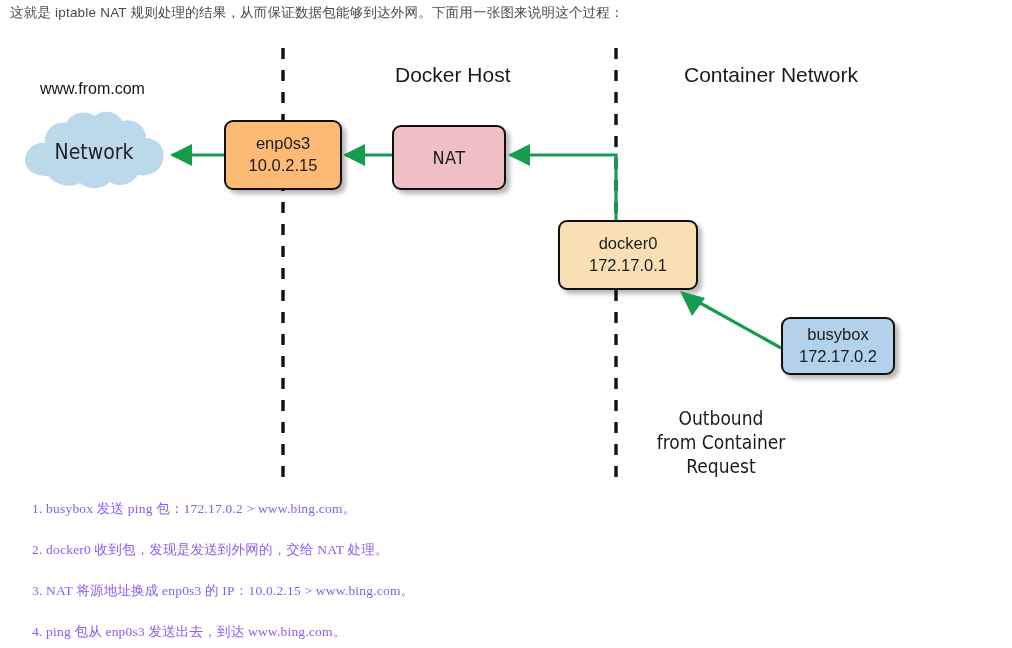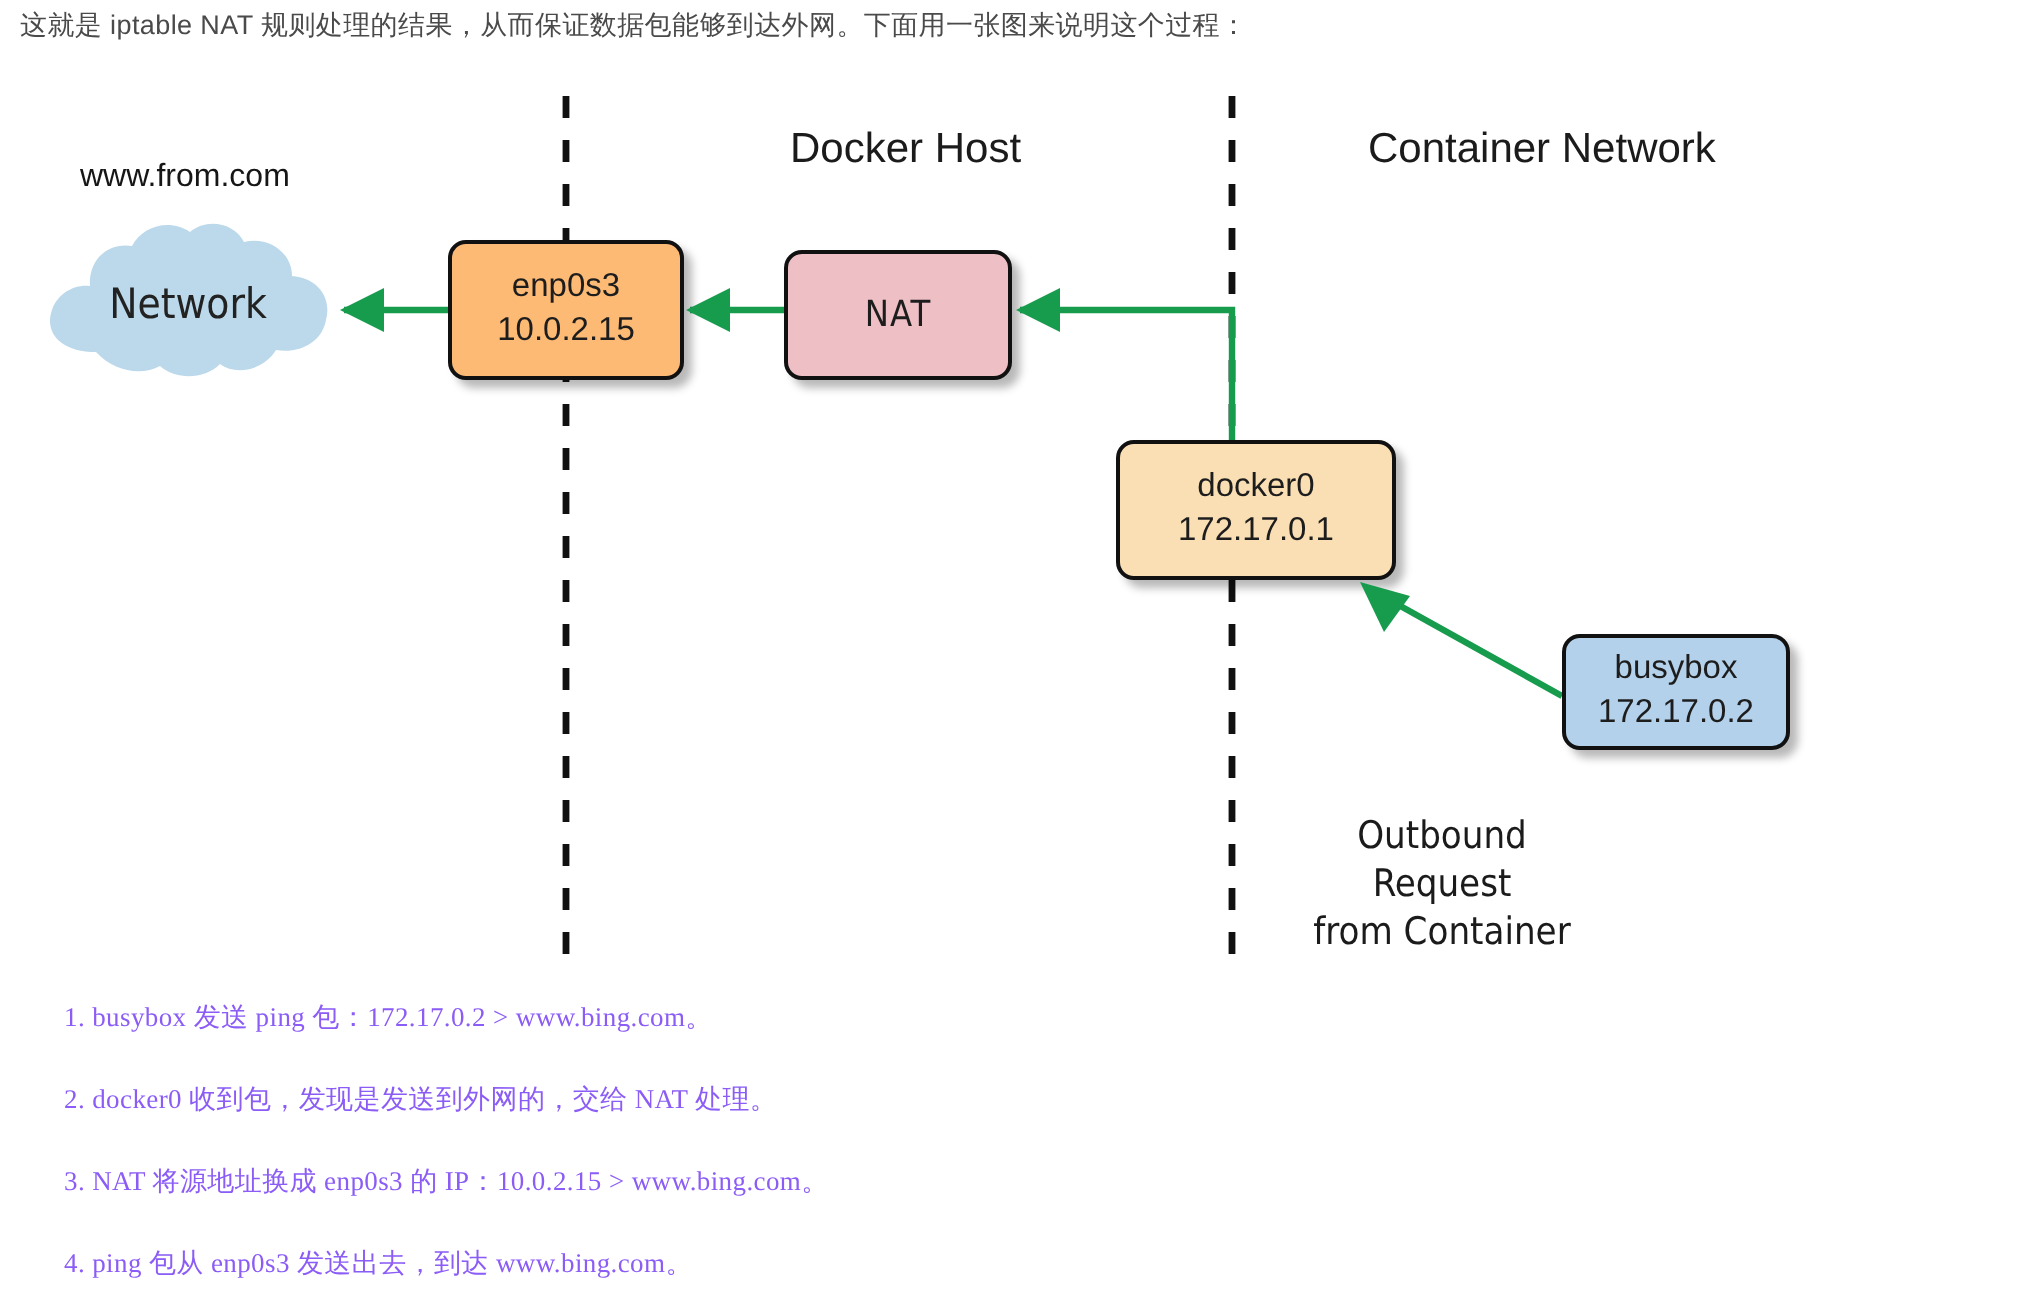--- a/index.html
+++ b/index.html
@@ -211,22 +211,22 @@
     <div class="line2">172.17.0.1</div>
   </div>
 
   <div class="node-box" id="box-busybox">
     <div class="line1">busybox</div>
     <div class="line2">172.17.0.2</div>
   </div>
 
   <div id="label-outbound">
     <div>Outbound</div>
+    <div>from Container</div>
     <div>Request</div>
-    <div>from Container</div>
   </div>
 
 </div>
 
 <div id="steps-list">
   <div class="step-item">1. busybox 发送 ping 包：172.17.0.2 &gt; www.bing.com。</div>
   <div class="step-item">2. docker0 收到包，发现是发送到外网的，交给 NAT 处理。</div>
   <div class="step-item">3. NAT 将源地址换成 enp0s3 的 IP：10.0.2.15 &gt; www.bing.com。</div>
   <div class="step-item">4. ping 包从 enp0s3 发送出去，到达 www.bing.com。</div>
 </div>

